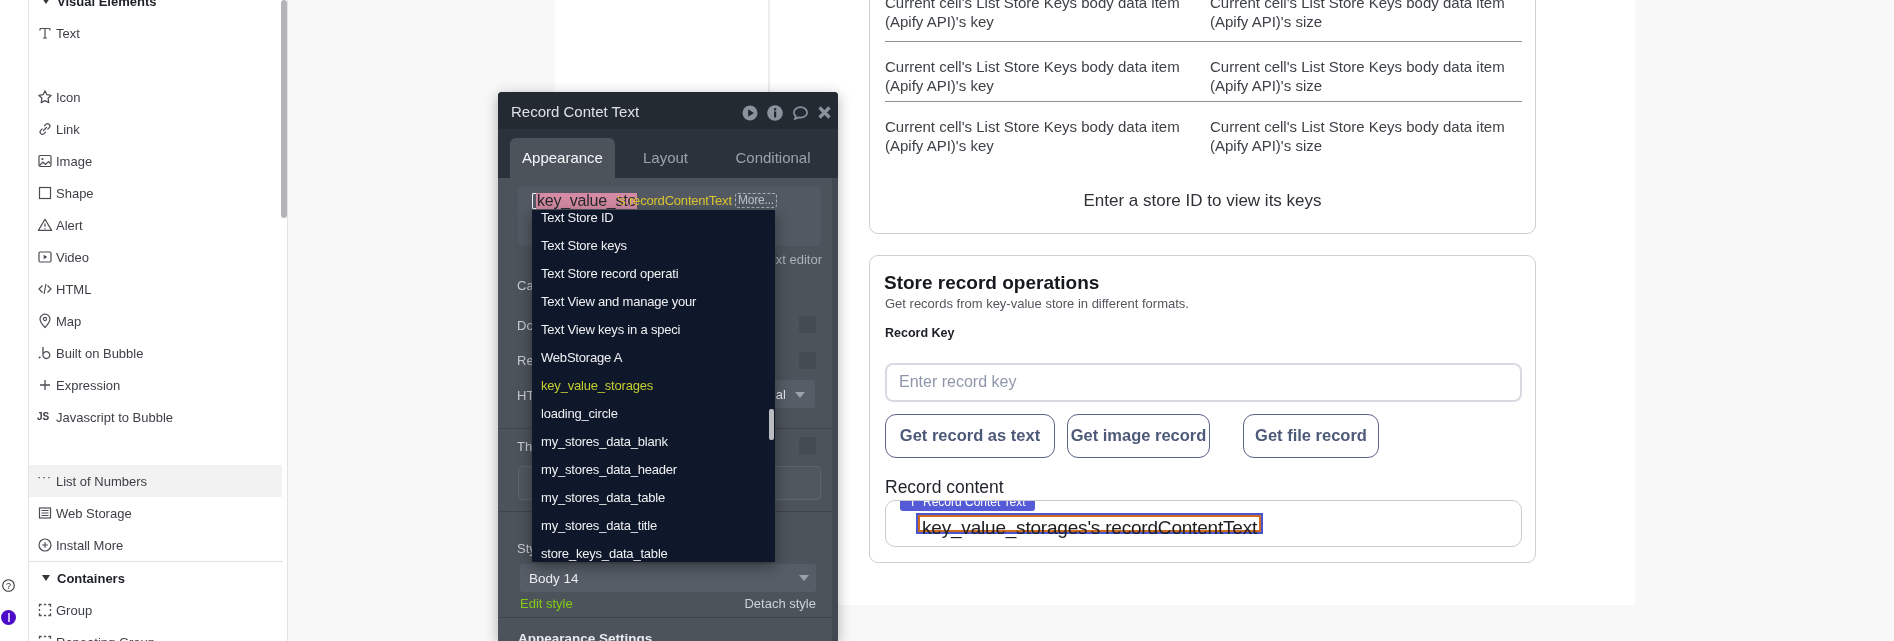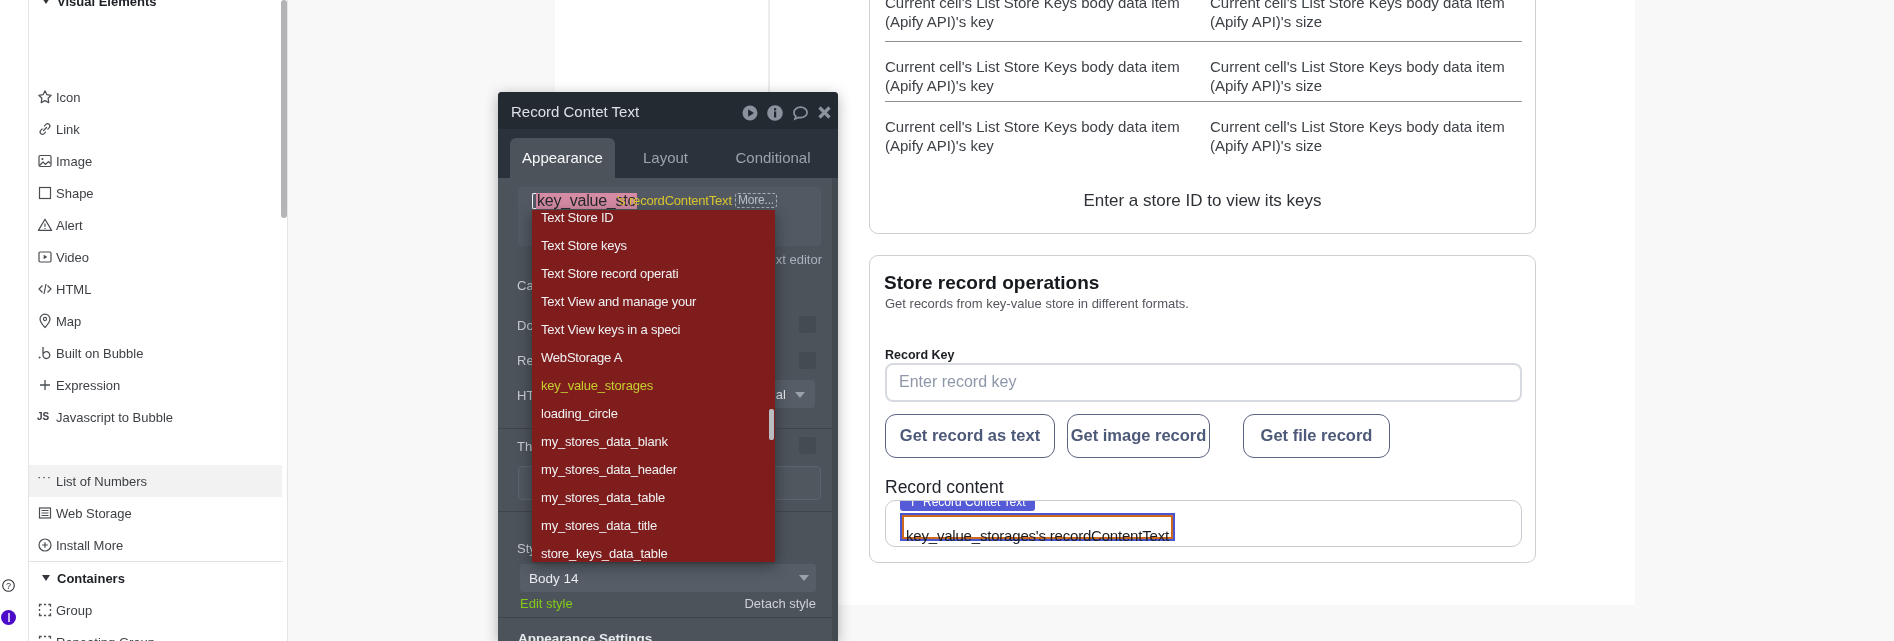--- a/index.html
+++ b/index.html
@@ -39,21 +39,21 @@
   #ptabs { position:absolute; left:0; top:37px; width:340px; height:49px; background:#2b323b; }
   #tab-app { position:absolute; left:12px; top:9px; width:105px; height:40px; background:#4c535b; border-radius:6px 6px 0 0; color:#f7f8f9; font-size:15px; text-align:center; line-height:40px; }
   .tab { position:absolute; top:9px; height:40px; color:#9aa3ac; font-size:15px; text-align:center; line-height:40px; }
 
   .plabel { position:absolute; left:19px; font-size:13px; color:#c9ced4; }
   .pcheck { position:absolute; left:301px; width:17px; height:17px; background:#454b53; border-radius:2px; }
   .psel { position:absolute; background:#565d66; border-radius:3px; }
   .caret { position:absolute; width:0; height:0; border-left:5px solid transparent; border-right:5px solid transparent; border-top:6px solid #99a1a9; }
 
   
-  #dd { left:532px; top:210px; width:243px; height:352px; background:#7f1d1d; box-shadow:0 4px 14px rgba(0,0,0,.4); z-index:30; overflow:hidden; }
+  #dd { left:532px; top:210px; width:243px; height:352px; background:#0f172a; box-shadow:0 4px 14px rgba(0,0,0,.4); z-index:30; overflow:hidden; }
   .dditem { position:absolute; left:9px; height:28px; line-height:28px; font-size:13px; letter-spacing:-.2px; color:#eff1f3; white-space:nowrap; }
   #ddthumb { position:absolute; right:1px; top:199px; width:5px; height:31px; background:#b9bdc1; border-radius:2px; }
 </style>
 </head>
 <body>
 
 <div id="rail" class="abs">
   <svg class="abs" style="left:2px;top:579px" width="13" height="13" viewBox="0 0 13 13">
       <circle cx="6.5" cy="6.5" r="5.8" fill="none" stroke="#2e3136" stroke-width="1.1"></circle>
       <text x="6.5" y="9.6" font-size="9" text-anchor="middle" fill="#2e3136" font-family="Liberation Sans">?</text>
@@ -61,20 +61,26 @@
   <div class="abs" style="left:1px;top:610px;width:15px;height:15px;border-radius:50%;background:#4b0bc8"></div>
   <div class="abs" style="left:7.5px;top:613px;width:2px;height:9px;background:#c9b5ef"></div>
 </div>
 
 <div id="palette" class="abs">
   <div class="phead" style="top:-15px">
       <span class="tri"></span>
       <span class="lb">Visual Elements</span>
     </div>
 
+  <div class="prow" style="top:17px">
+      <svg class="ic" viewBox="0 0 16 16">
+        <path d="M3 3.5h10M8 3.5v9.5M6 13h4M3 3.5v2M13 3.5v2" stroke="currentColor" stroke-width="1.2" fill="none"></path>
+      </svg>
+      <span class="lb">Text</span>
+    </div>
   <div class="prow" style="top:81px">
       <svg class="ic" viewBox="0 0 16 16">
         <path d="M8 1.8l1.9 3.9 4.3.6-3.1 3 .7 4.3L8 11.6l-3.8 2 .7-4.3-3.1-3 4.3-.6z" stroke="currentColor" stroke-width="1.2" fill="none" stroke-linejoin="round"></path>
       </svg>
       <span class="lb">Icon</span>
     </div>
   <div class="prow" style="top:145px">
       <svg class="ic" viewBox="0 0 16 16">
         <rect x="2" y="2.5" width="12" height="11" rx="1.2" stroke="currentColor" stroke-width="1.2" fill="none"></rect>
         <circle cx="5.4" cy="6" r="1.1" fill="currentColor"></circle>
@@ -198,30 +204,30 @@
   <div class="c1row" style="top:147px">
     <div class="c1cell" style="left:0">Current cell's List Store Keys body data item (Apify API)'s key</div>
     <div class="c1cell" style="left:325px">Current cell's List Store Keys body data item (Apify API)'s size</div>
   </div>
   <div class="abs" style="left:0;top:220px;width:665px;text-align:center;font-size:17px;color:#2e3237">Enter a store ID to view its keys</div>
 </div>
 
 <div id="card2" class="card">
   <div class="abs" style="left:14px;top:16px;font-size:19px;font-weight:bold;color:#16191d">Store record operations</div>
   <div class="abs" style="left:15px;top:40px;font-size:13px;color:#53565c">Get records from key-value store in different formats.</div>
-  <div class="abs" style="left:15px;top:92px;font-size:12.5px;font-weight:bold;color:#1b1e23">Record Key</div>
+  <div class="abs" style="left:15px;top:70px;font-size:12.5px;font-weight:bold;color:#1b1e23">Record Key</div>
   <div class="abs" style="left:15px;top:107px;width:637px;height:39px;border:2px solid #d7dae0;border-radius:8px"></div>
   <div class="abs" style="left:29px;top:117px;font-size:16px;color:#8e96a9">Enter record key</div>
   <div class="btn" style="left:15px;width:170px">Get record as text</div>
   <div class="btn" style="left:197px;width:143px">Get image record</div>
-  <div class="btn" style="left:373px;width:147px">Get file record</div>
+  <div class="btn" style="left:373px;width:136px">Get file record</div>
   <div class="abs" style="left:15px;top:221px;font-size:17.5px;color:#1f2329">Record content</div>
   <div class="abs" style="left:15px;top:244px;width:637px;height:47px;border:1.5px solid #c9ccd3;border-radius:10px;overflow:hidden">
     <div class="abs" style="left:14px;top:-7px;height:17px;background:#555bd6;border-radius:3px;color:#fff;font-size:12px;line-height:17px;padding:0 9px;white-space:nowrap">T&nbsp;&nbsp;Record Contet Text</div>
-    <div class="abs" style="left:14px;top:12px;height:21px;border:2px solid #4a55d0;box-shadow:inset 0 0 0 2px #cd6a1d;font-size:15px;letter-spacing:-.2px;color:#1c1f23;line-height:17px;padding:12px 4px;white-space:nowrap">key_value_storages's recordContentText</div>
+    <div class="abs" style="left:30px;top:12px;height:21px;border:2px solid #4a55d0;box-shadow:inset 0 0 0 2px #cd6a1d;font-size:19px;letter-spacing:-.2px;color:#1c1f23;line-height:17px;padding:4px 4px;white-space:nowrap">key_value_storages's recordContentText</div>
   </div>
 </div>
 
 <div id="panel" class="abs">
   <div id="ptitle">
     <div class="abs" style="left:13px;top:11px;font-size:15px;color:#dde1e6">Record Contet Text</div>
     <svg class="abs" style="left:742px;top:105px" width="0" height="0"></svg>
     <svg class="abs" style="left:244px;top:13px" width="16" height="16" viewBox="0 0 16 16">
         <circle cx="8" cy="8" r="7.5" fill="#8a939d"></circle>
         <path d="M6.2 4.2l5.7 3.8-5.7 3.8z" fill="#21272f"></path>

